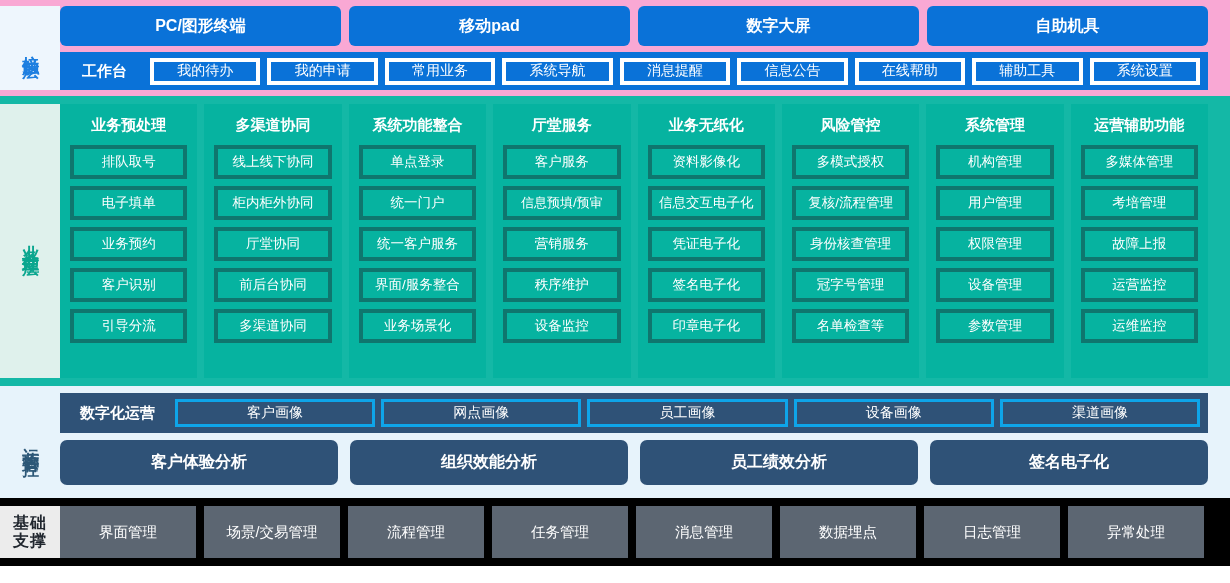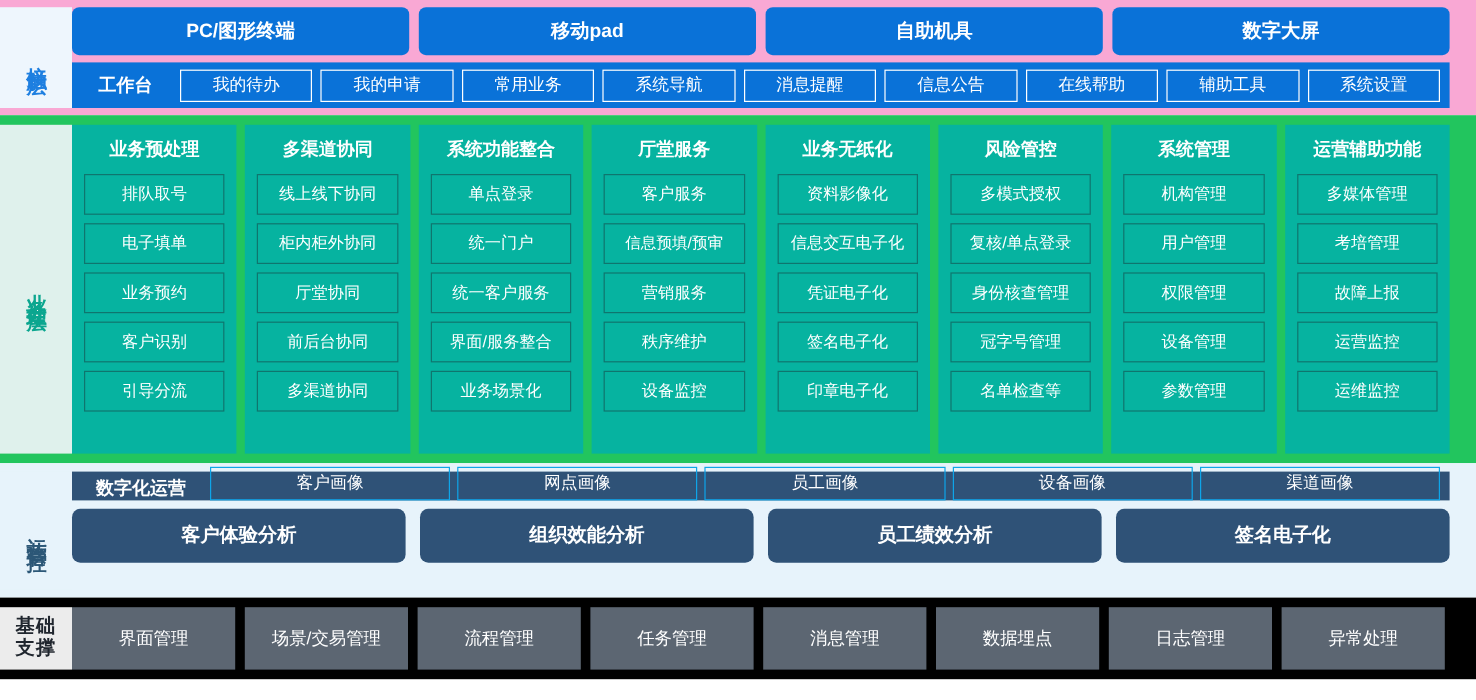--- a/index.html
+++ b/index.html
@@ -47,72 +47,72 @@
     display: flex; align-items: center;
     padding: 0 8px; gap: 7px;
   }
   .workbench-title {
     color: #ffffff; font-size: 15px; font-weight: bold;
     padding: 0 16px 0 14px; white-space: nowrap;
   }
   .wb-btn {
     flex: 1 1 0;
     height: 27px;
-    border: 1px solid #ffffff;
+    border: 4px solid #ffffff;
     color: #ffffff; font-size: 14px;
     display: flex; align-items: center; justify-content: center;
     white-space: nowrap;
   }
 
   
-  .biz-layer { background: #22c55e; height: 290px; padding: 8px 0; }
+  .biz-layer { background: #14b8a6; height: 290px; padding: 8px 0; }
   .biz-layer .layer-label { color: #0ba68f; background: #dff1ec; }
   .biz-layer .layer-body { flex-direction: row; gap: 7px; padding-right: 22px; }
 
   .biz-col {
     flex: 1 1 0;
     background: #06b3a0;
     display: flex; flex-direction: column;
     align-items: stretch;
     padding: 8px 10px 10px 10px;
     gap: 7px;
   }
   .biz-col-title {
     color: #ffffff; font-size: 15px; font-weight: bold;
     text-align: center; height: 26px; line-height: 26px;
     white-space: nowrap;
   }
   .biz-item {
-    border: 1px solid #0f766e;
+    border: 4px solid #0f766e;
     color: #ffffff; font-size: 13.5px;
     height: 34px;
     display: flex; align-items: center; justify-content: center;
     text-align: center; line-height: 1.05;
     white-space: nowrap;
   }
   .biz-item.two-line { white-space: normal; font-size: 13px; }
 
   
   .ops-layer { background: #e7f3fb; height: 112px; padding: 7px 0; }
   .ops-layer .layer-label { color: #2c5777; background: #e7f3fb; }
   .ops-layer .layer-body { gap: 7px; padding-right: 22px; }
 
   .digital-row {
-    height: 24px;
+    height: 40px;
     background: #2f5277;
-    display: flex; align-items: flex-end;
+    display: flex; align-items: center;
     padding: 0 8px; gap: 6px;
   }
   .digital-title {
     color: #ffffff; font-size: 15px; font-weight: bold;
     padding: 0 14px 0 12px; white-space: nowrap;
   }
   .portrait-btn {
     flex: 1 1 0; height: 28px;
-    border: 1px solid #0ea5e9;
+    border: 3px solid #0ea5e9;
     color: #ffffff; font-size: 14px;
     display: flex; align-items: center; justify-content: center;
     white-space: nowrap;
   }
 
   .analysis-row { display: flex; gap: 12px; height: 45px; }
   .analysis-btn {
     flex: 1 1 0;
     background: #2f5277;
     border-radius: 7px;
@@ -146,22 +146,22 @@
 <div class="page">
 
   <section class="layer touch-layer">
     <div class="layer-label">
       <span class="vtxt">接触层</span>
     </div>
     <div class="layer-body">
       <div class="terminal-row">
         <div class="terminal-btn">PC/图形终端</div>
         <div class="terminal-btn">移动pad</div>
+        <div class="terminal-btn">数字大屏</div>
         <div class="terminal-btn">自助机具</div>
-        <div class="terminal-btn">数字大屏</div>
       </div>
       <div class="workbench-row">
         <div class="workbench-title">工作台</div>
         <div class="wb-btn">我的待办</div>
         <div class="wb-btn">我的申请</div>
         <div class="wb-btn">常用业务</div>
         <div class="wb-btn">系统导航</div>
         <div class="wb-btn">消息提醒</div>
         <div class="wb-btn">信息公告</div>
         <div class="wb-btn">在线帮助</div>
@@ -218,21 +218,21 @@
         <div class="biz-item">资料影像化</div>
         <div class="biz-item">信息交互电子化</div>
         <div class="biz-item">凭证电子化</div>
         <div class="biz-item">签名电子化</div>
         <div class="biz-item">印章电子化</div>
       </div>
 
       <div class="biz-col">
         <div class="biz-col-title">风险管控</div>
         <div class="biz-item">多模式授权</div>
-        <div class="biz-item">复核/单点登录</div>
+        <div class="biz-item">复核/流程管理</div>
         <div class="biz-item">身份核查管理</div>
         <div class="biz-item">冠字号管理</div>
         <div class="biz-item">名单检查等</div>
       </div>
 
       <div class="biz-col">
         <div class="biz-col-title">系统管理</div>
         <div class="biz-item">机构管理</div>
         <div class="biz-item">用户管理</div>
         <div class="biz-item">权限管理</div>

